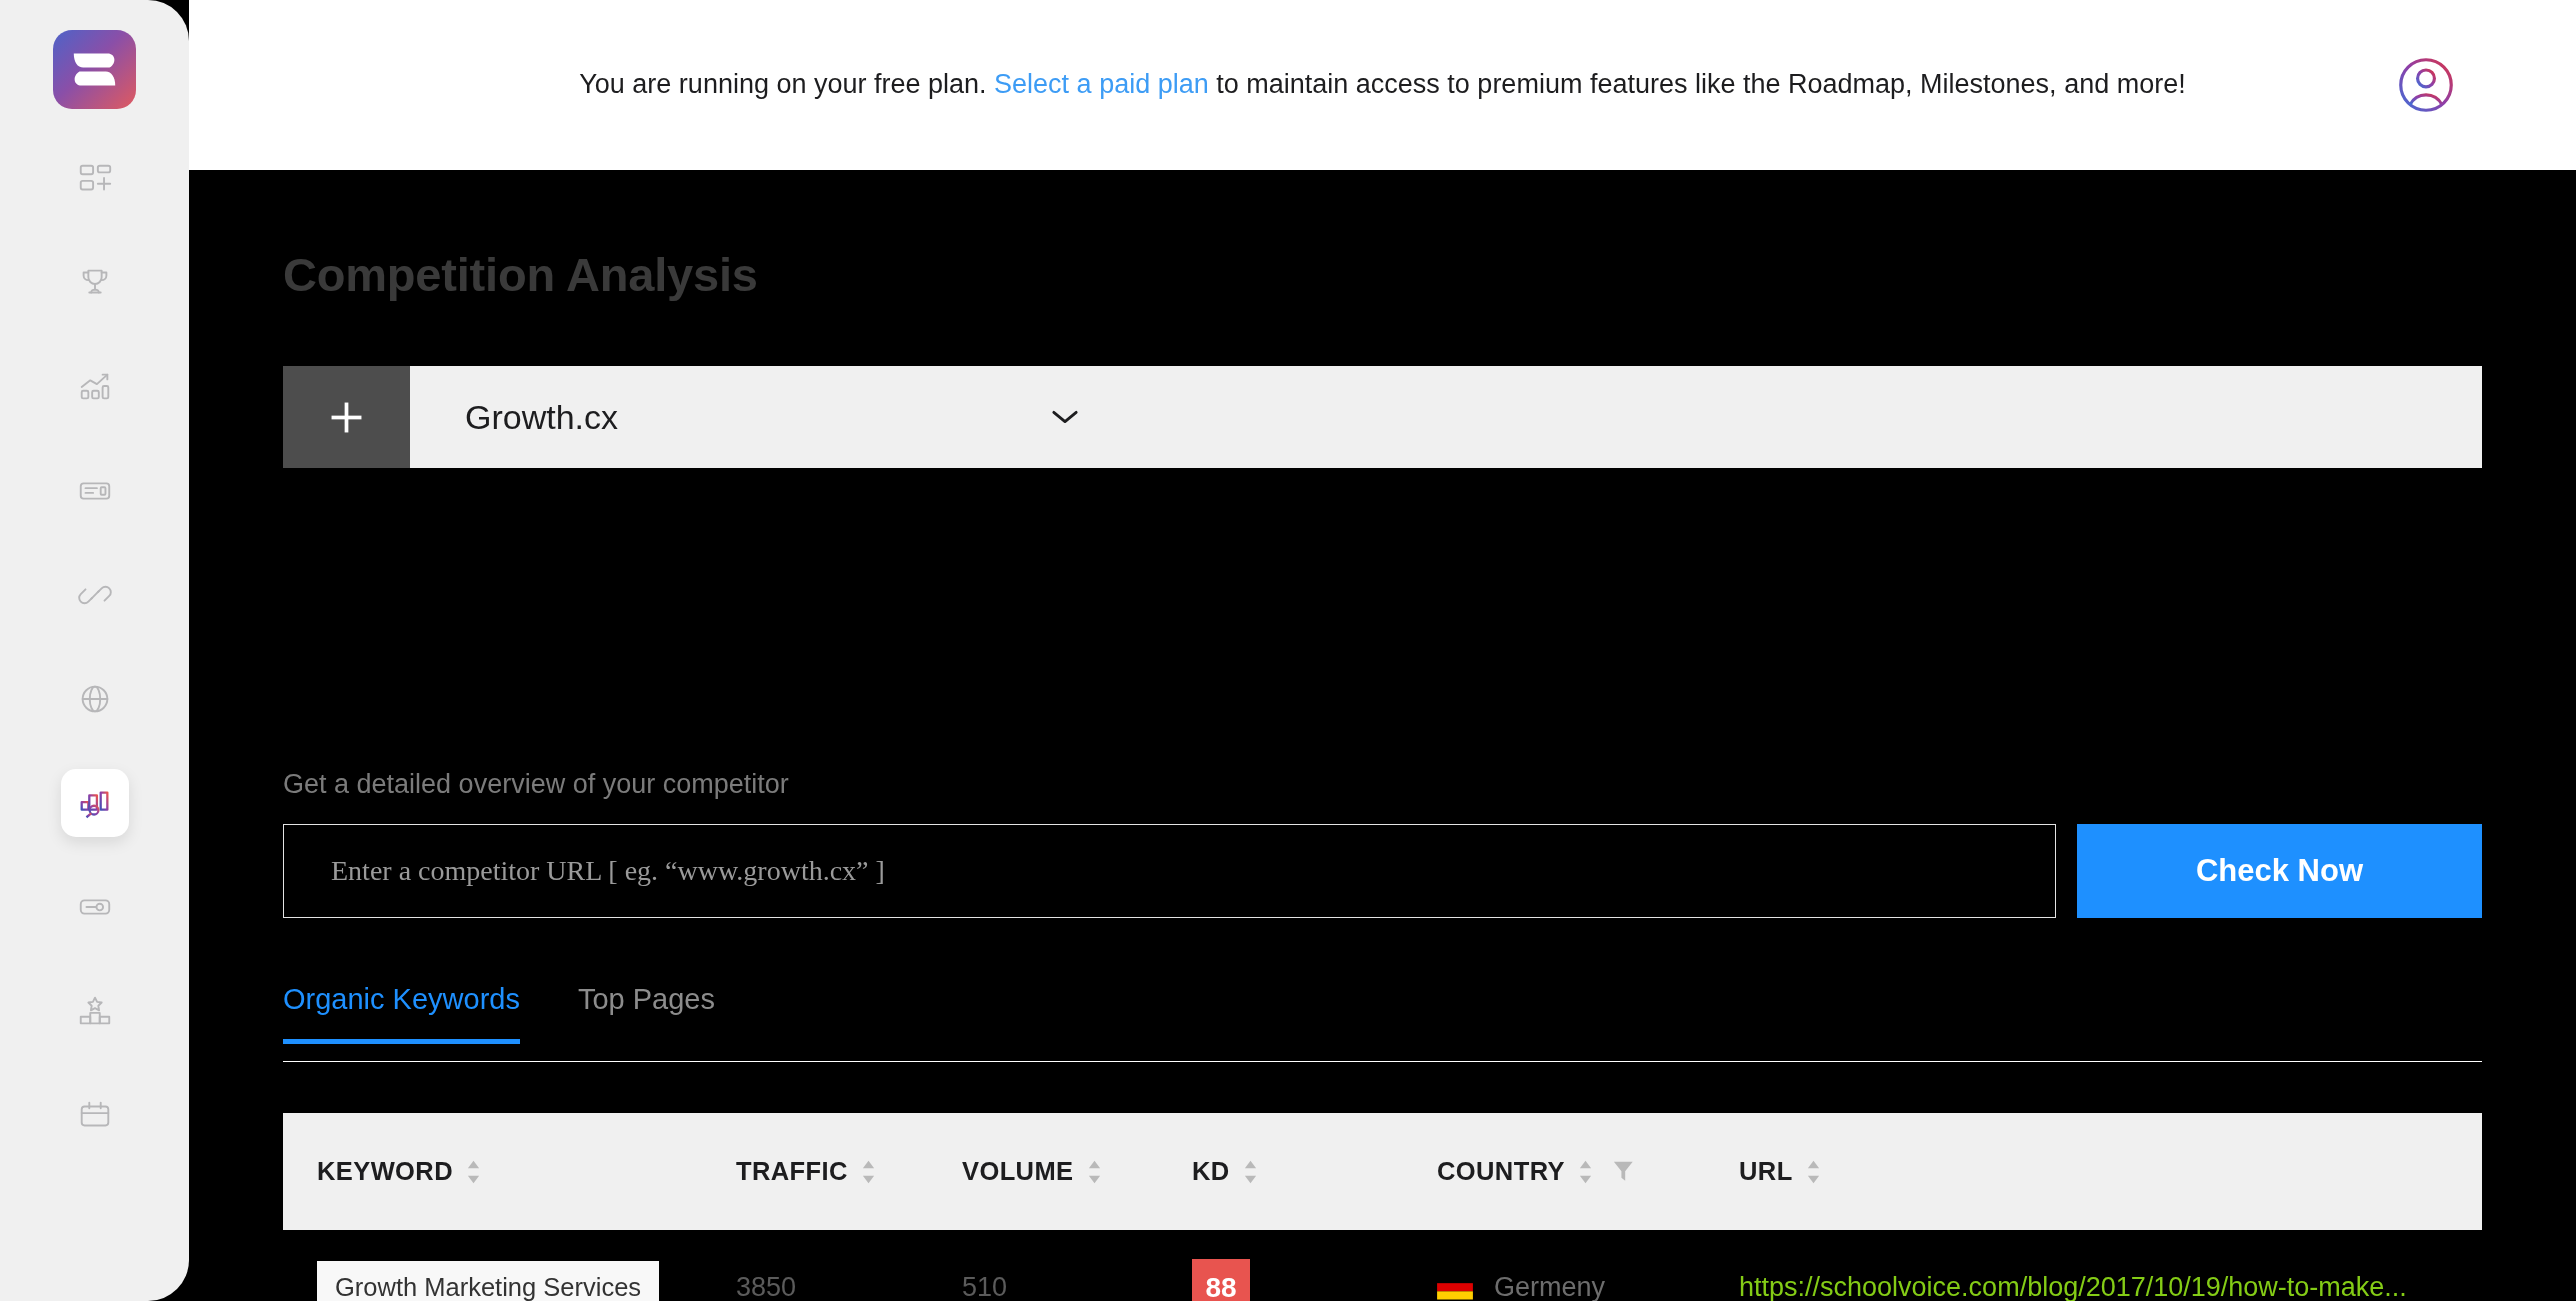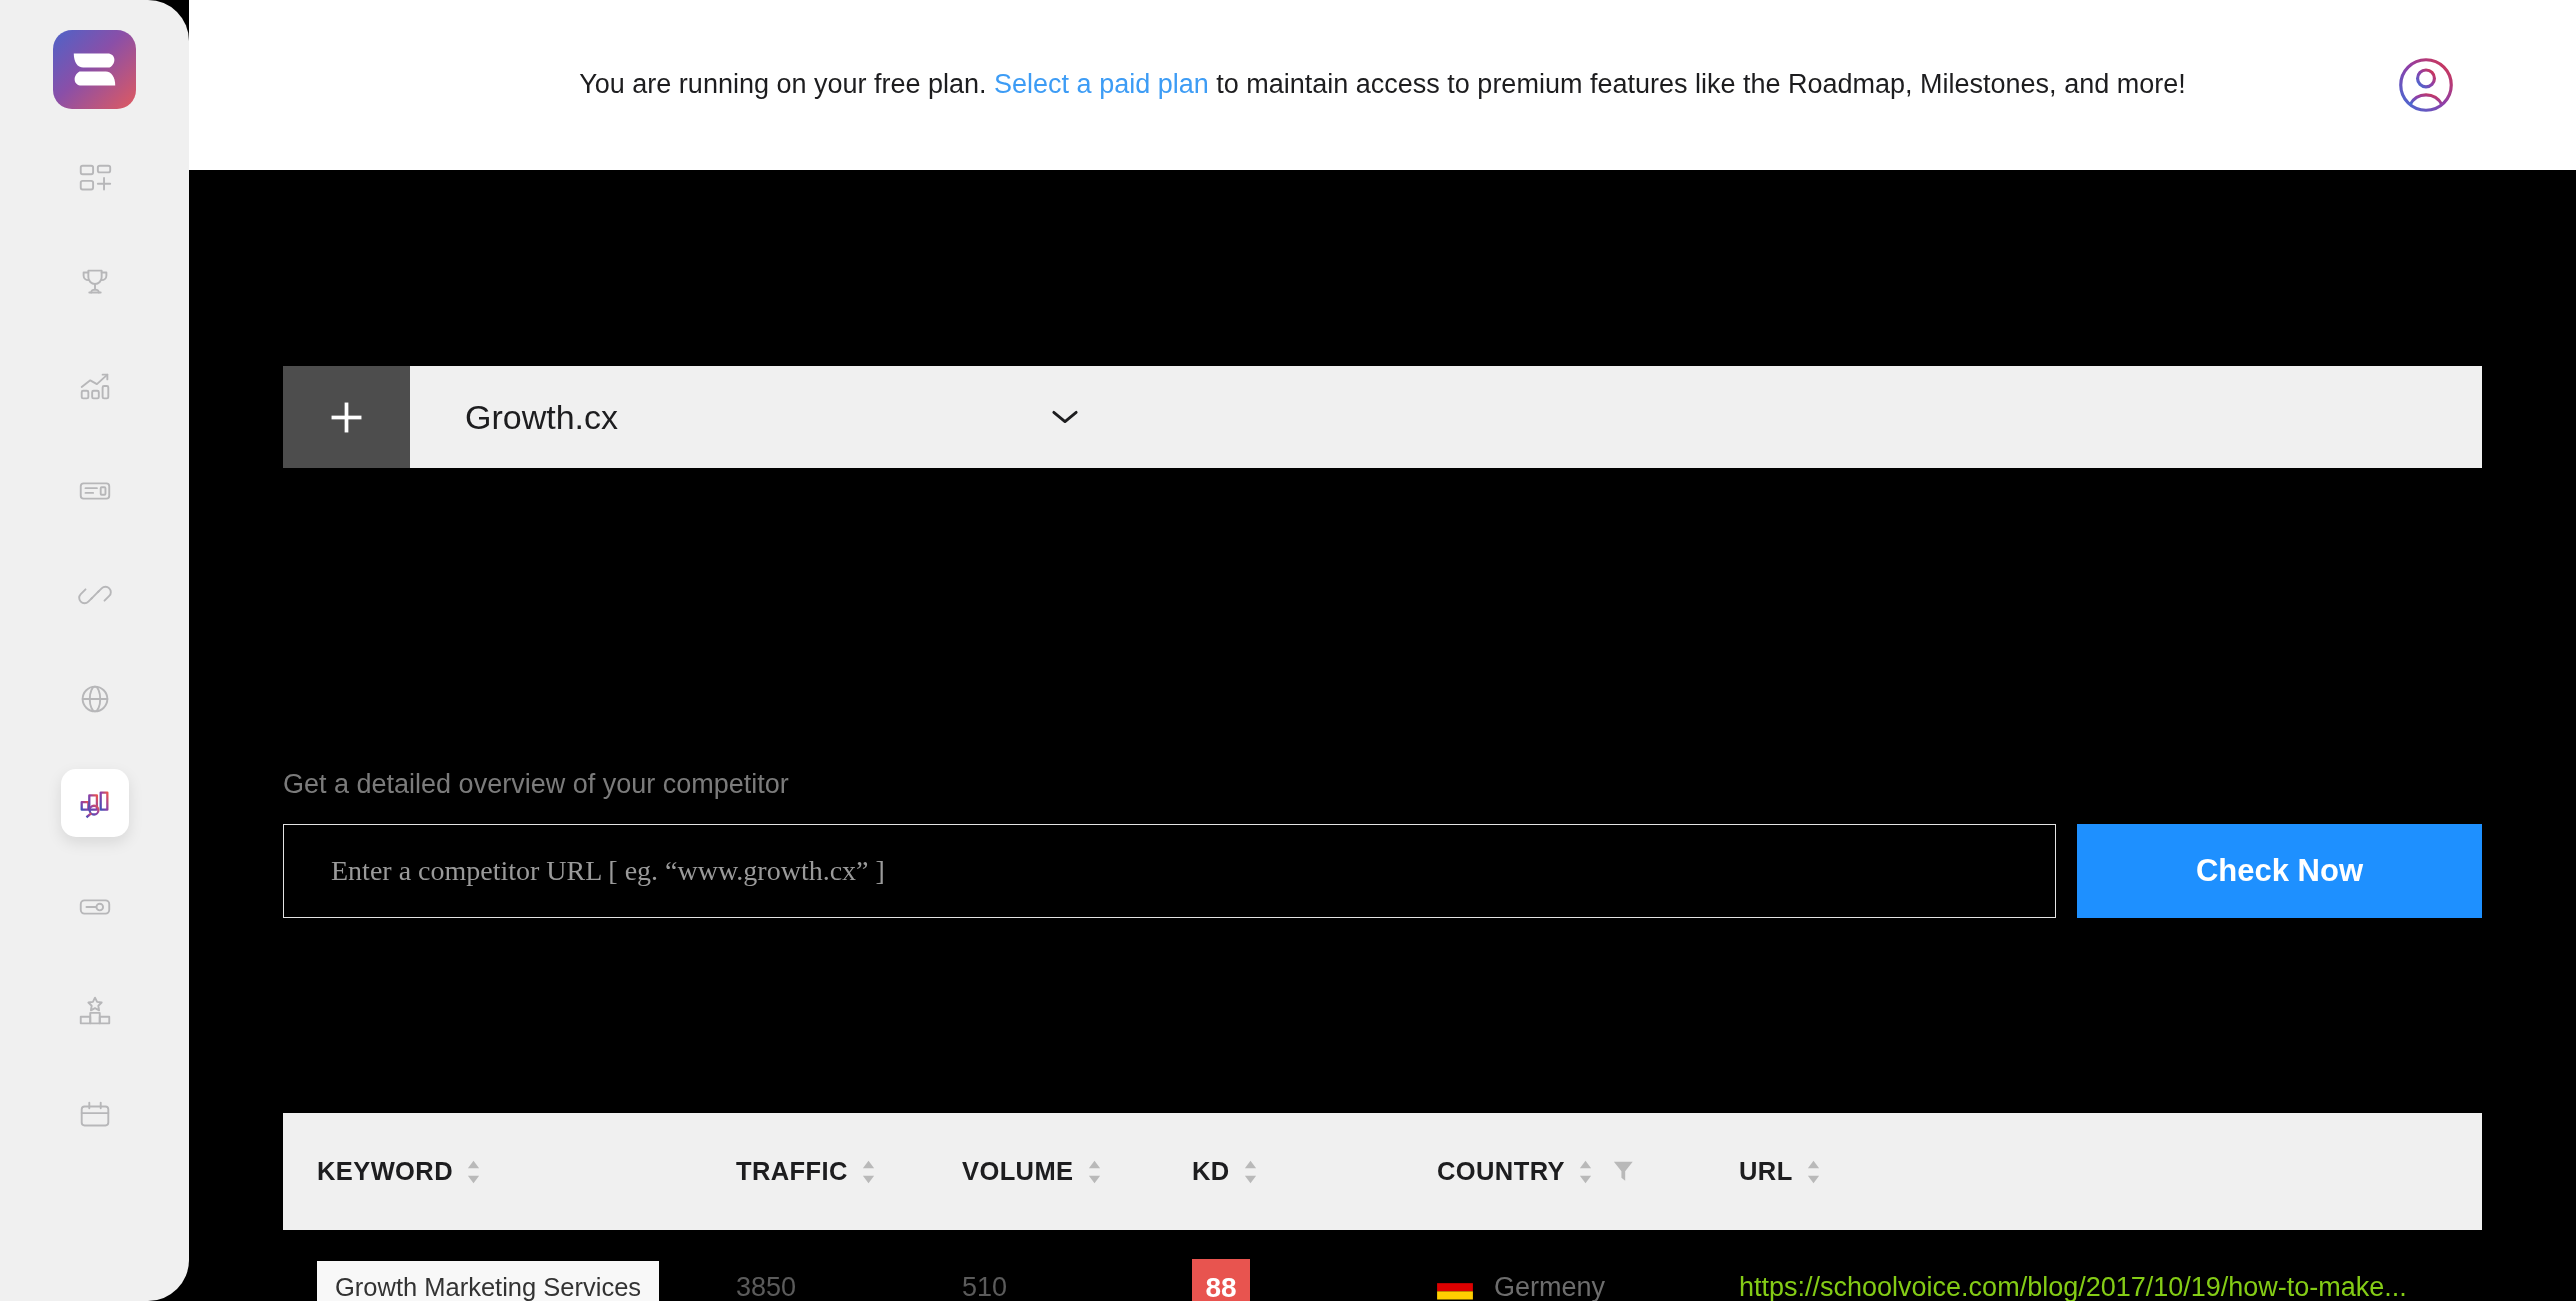--- a/index.html
+++ b/index.html
@@ -320,40 +320,45 @@
     <g fill="none" stroke="url(#gav)" stroke-width="3.4">
       <circle cx="31" cy="31" r="27"></circle>
       <circle cx="31" cy="24" r="9"></circle>
       <path d="M14 52a19 19 0 0 1 34 0"></path>
     </g>
   </svg>
 </div>
 
 <div id="content">
 
+  <div id="page-title">Competition Analysis</div>
 
   <div id="search-label">Get a detailed overview of your competitor</div>
 
   <div id="domain-bar">
     <div id="domain-add">
       <svg viewBox="0 0 46 46">
         <line x1="23" y1="7" x2="23" y2="39" stroke="#ffffff" stroke-width="4"></line>
         <line x1="7" y1="23" x2="39" y2="23" stroke="#ffffff" stroke-width="4"></line>
       </svg>
     </div>
     <div id="domain-select">
       <span id="domain-name">Growth.cx</span>
       <svg id="domain-caret" viewBox="0 0 30 18">
         <polyline points="3,4 15,14 27,4" fill="none" stroke="#1d1d1f" stroke-width="3" stroke-linecap="round" stroke-linejoin="round"></polyline>
       </svg>
     </div>
   </div>
   <input id="search-input" type="text" placeholder="Enter a competitor URL [ eg. “www.growth.cx” ]" style="">
   <button id="check-now">Check Now</button>
 
+  <div id="tabs">
+    <div class="tab active">Organic Keywords</div>
+    <div class="tab">Top Pages</div>
+  </div>
 
   <div id="table">
 
     <div id="thead">
       <div class="th col-keyword">
         <span>KEYWORD</span>
         <svg class="sort-ico" viewBox="0 0 16 30">
           <polygon points="8,3 14,11 2,11" fill="#b9b9b9"></polygon>
           <polygon points="8,27 14,19 2,19" fill="#b9b9b9"></polygon>
         </svg>

